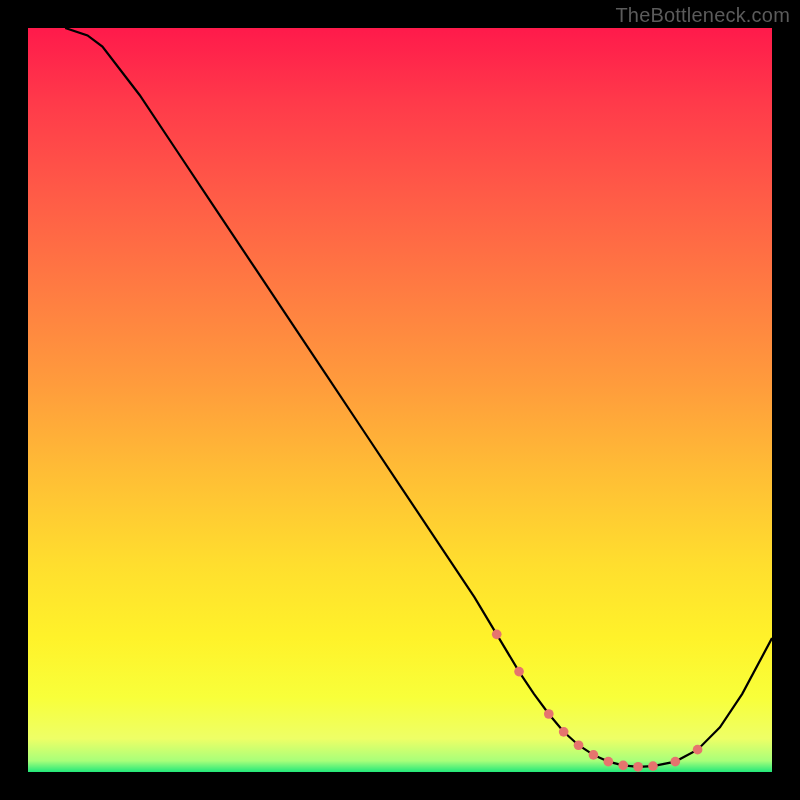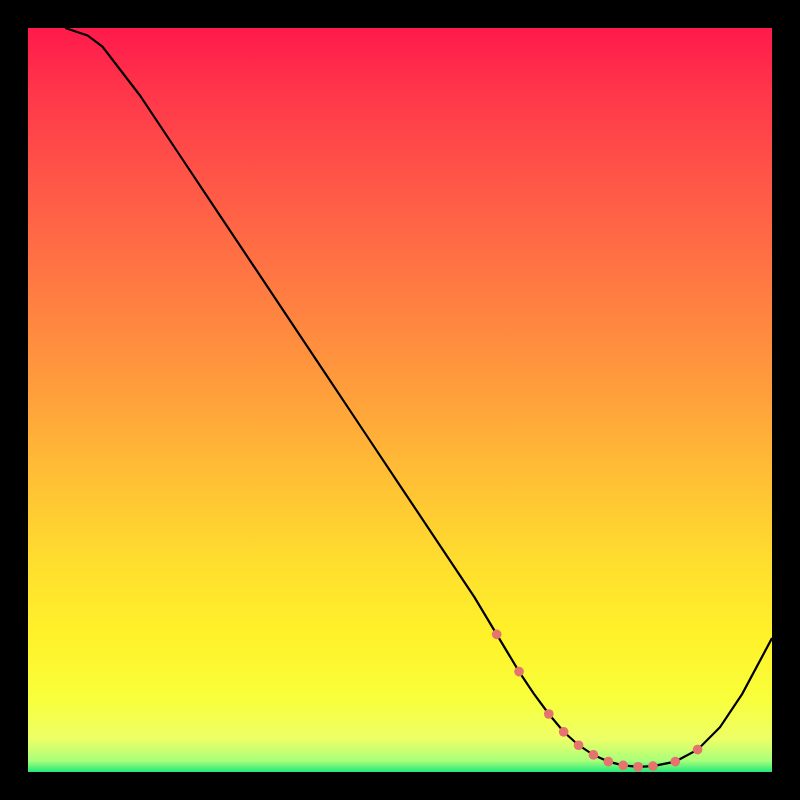--- a/index.html
+++ b/index.html
@@ -44,20 +44,21 @@
   }
   .dot {
     fill: #e6746e;
     stroke: none;
   }
 </style>
 </head>
 <body>
 
 <div class="stage">
+  <div class="watermark">TheBottleneck.com</div>
 
   <svg class="plot" viewBox="0 0 100 100" preserveAspectRatio="none">
     <defs>
       <linearGradient id="bg-grad" x1="0" y1="0" x2="0" y2="1">
           <stop offset="0.00%" stop-color="#ff1a4b"></stop>
           <stop offset="10.00%" stop-color="#ff3a4a"></stop>
           <stop offset="22.00%" stop-color="#ff5a47"></stop>
           <stop offset="35.00%" stop-color="#ff7b42"></stop>
           <stop offset="48.00%" stop-color="#ff9c3c"></stop>
           <stop offset="60.00%" stop-color="#ffbe35"></stop>

